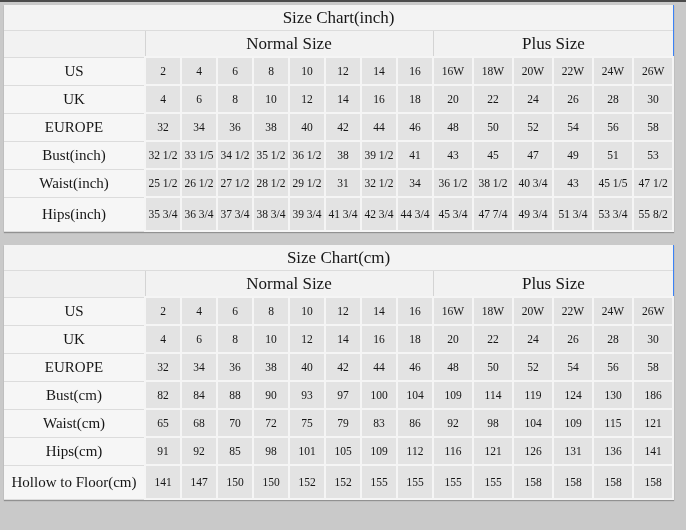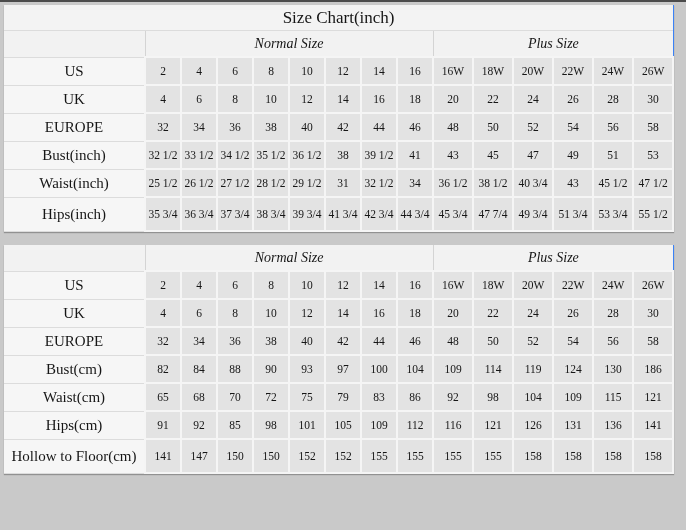--- a/index.html
+++ b/index.html
@@ -29,24 +29,23 @@
   tr.title-row td {
     height: 23px;
     text-align: center;
     font-size: 17px;
     border-bottom: 1px solid #dcdcdc;
     background: #f3f3f3;
   }
   tr.group-row td {
     height: 23px;
     text-align: center;
-    font-size: 14px;
+    font-size: 17px;
     border-bottom: 1px solid #dcdcdc;
     background: #f2f2f2;
-    font-style: italic;
   }
   td.group-cell { border-left: 1px solid #d4d4d4; }
 
   tbody tr { height: 28px; }
   tbody tr:last-child { height: 34px; }
 
   tbody th.rowlabel {
     font-weight: normal;
     font-size: 15px;
     text-align: center;
@@ -144,21 +143,21 @@
         <td class="data plus">48</td>
         <td class="data plus">50</td>
         <td class="data plus">52</td>
         <td class="data plus">54</td>
         <td class="data plus">56</td>
         <td class="data plus">58</td>
       </tr>
       <tr>
         <th class="rowlabel">Bust(inch)</th>
         <td class="data">32 1/2</td>
-        <td class="data">33 1/2</td>
+        <td class="data">33 1/5</td>
         <td class="data">34 1/2</td>
         <td class="data">35 1/2</td>
         <td class="data">36 1/2</td>
         <td class="data">38</td>
         <td class="data">39 1/2</td>
         <td class="data">41</td>
         <td class="data plus">43</td>
         <td class="data plus">45</td>
         <td class="data plus">47</td>
         <td class="data plus">49</td>
@@ -172,39 +171,39 @@
         <td class="data">27 1/2</td>
         <td class="data">28 1/2</td>
         <td class="data">29 1/2</td>
         <td class="data">31</td>
         <td class="data">32 1/2</td>
         <td class="data">34</td>
         <td class="data plus">36 1/2</td>
         <td class="data plus">38 1/2</td>
         <td class="data plus">40 3/4</td>
         <td class="data plus">43</td>
-        <td class="data plus">45 1/2</td>
+        <td class="data plus">45 1/5</td>
         <td class="data plus">47 1/2</td>
       </tr>
       <tr>
         <th class="rowlabel">Hips(inch)</th>
         <td class="data">35 3/4</td>
         <td class="data">36 3/4</td>
         <td class="data">37 3/4</td>
         <td class="data">38 3/4</td>
         <td class="data">39 3/4</td>
         <td class="data">41 3/4</td>
         <td class="data">42 3/4</td>
         <td class="data">44 3/4</td>
         <td class="data plus">45 3/4</td>
         <td class="data plus">47 7/4</td>
         <td class="data plus">49 3/4</td>
         <td class="data plus">51 3/4</td>
         <td class="data plus">53 3/4</td>
-        <td class="data plus">55 1/2</td>
+        <td class="data plus">55 8/2</td>
       </tr>
     </tbody>
 </table>
 
 <table class="size-chart" id="chart-cm">
   <colgroup>
     <col class="c-label">
     <col class="c-n">
       <col class="c-n">
       <col class="c-n">
@@ -214,20 +213,23 @@
       <col class="c-n">
       <col class="c-n">
     <col class="c-p">
       <col class="c-p">
       <col class="c-p">
       <col class="c-p">
       <col class="c-p">
       <col class="c-p">
   </colgroup>
   <thead>
+    <tr class="title-row">
+      <td colspan="15">Size Chart(cm)</td>
+    </tr>
     <tr class="group-row">
       <td class="corner"></td>
       <td class="group-cell" colspan="8">Normal Size</td>
       <td class="group-cell" colspan="6">Plus Size</td>
     </tr>
   </thead>
   <tbody>
       <tr>
         <th class="rowlabel">US</th>
         <td class="data">2</td>

